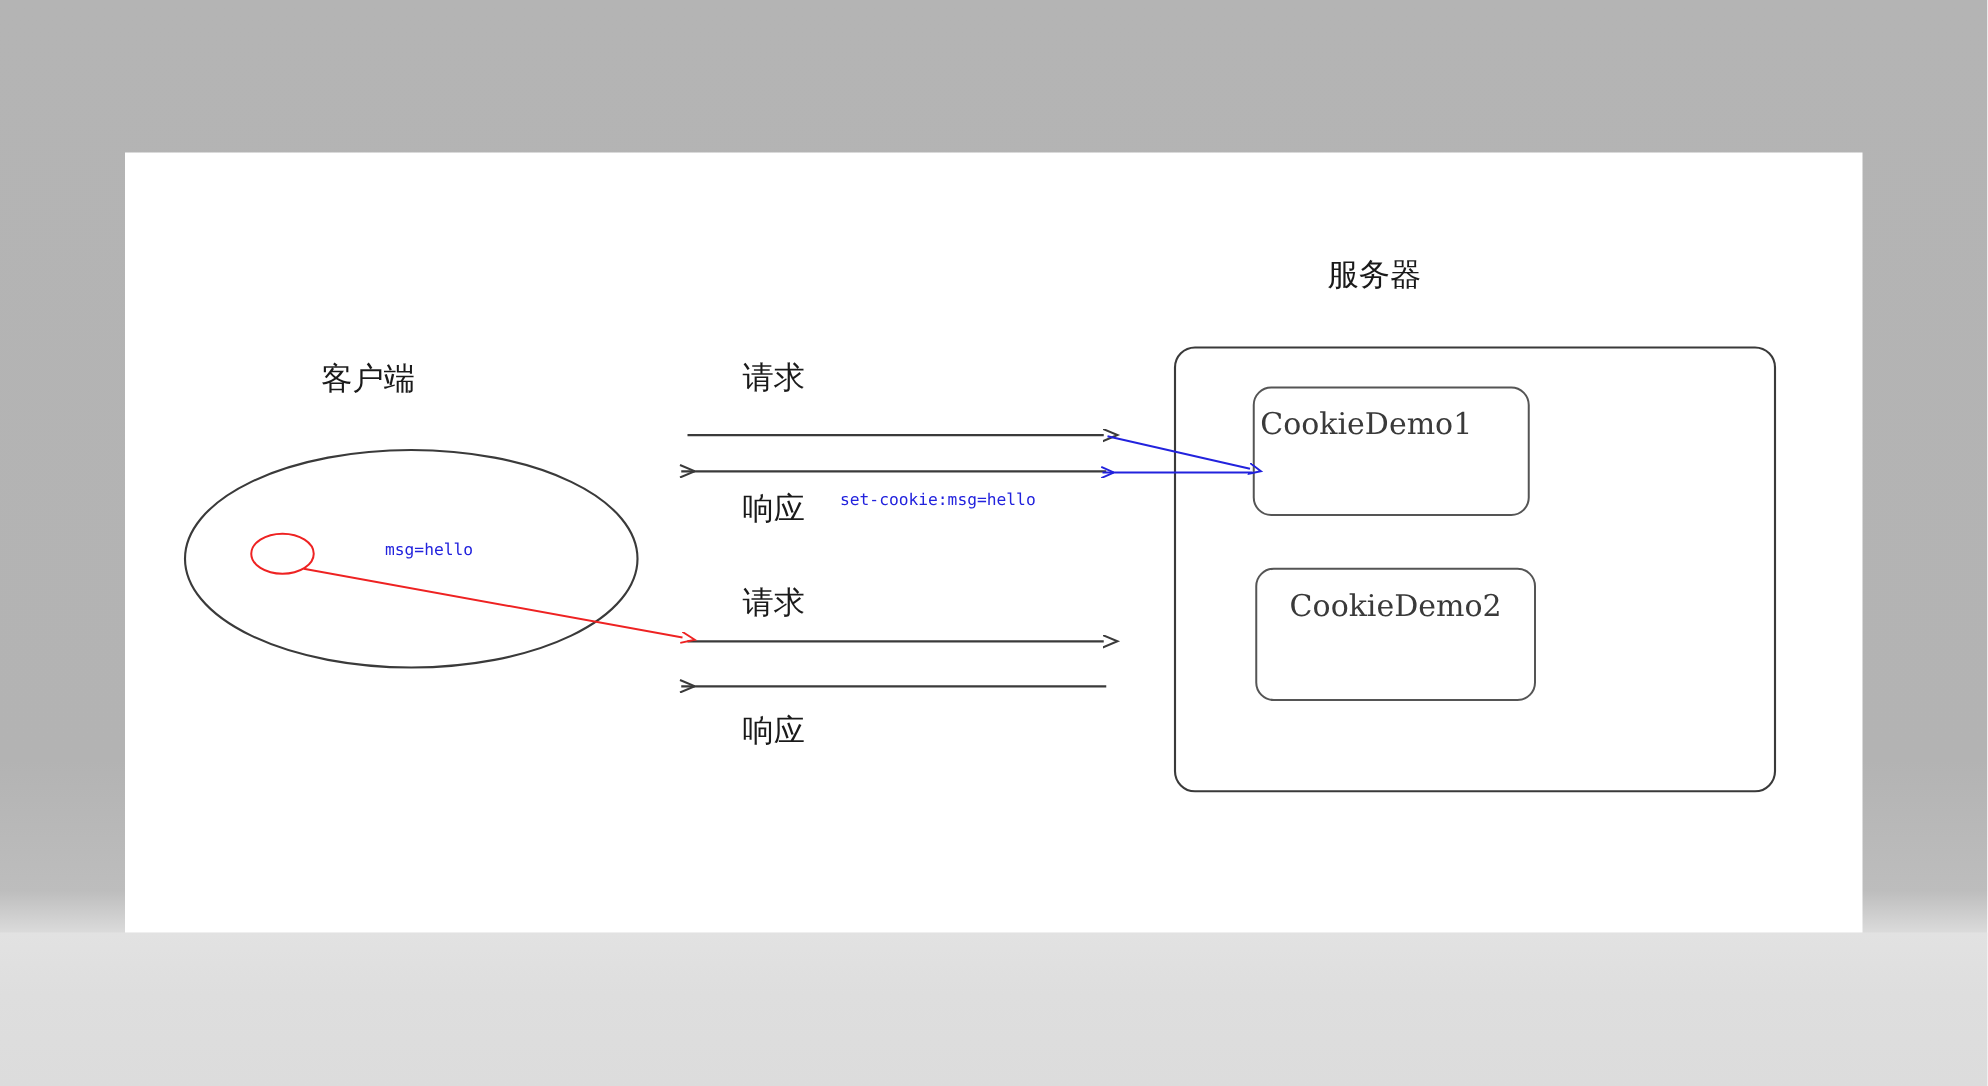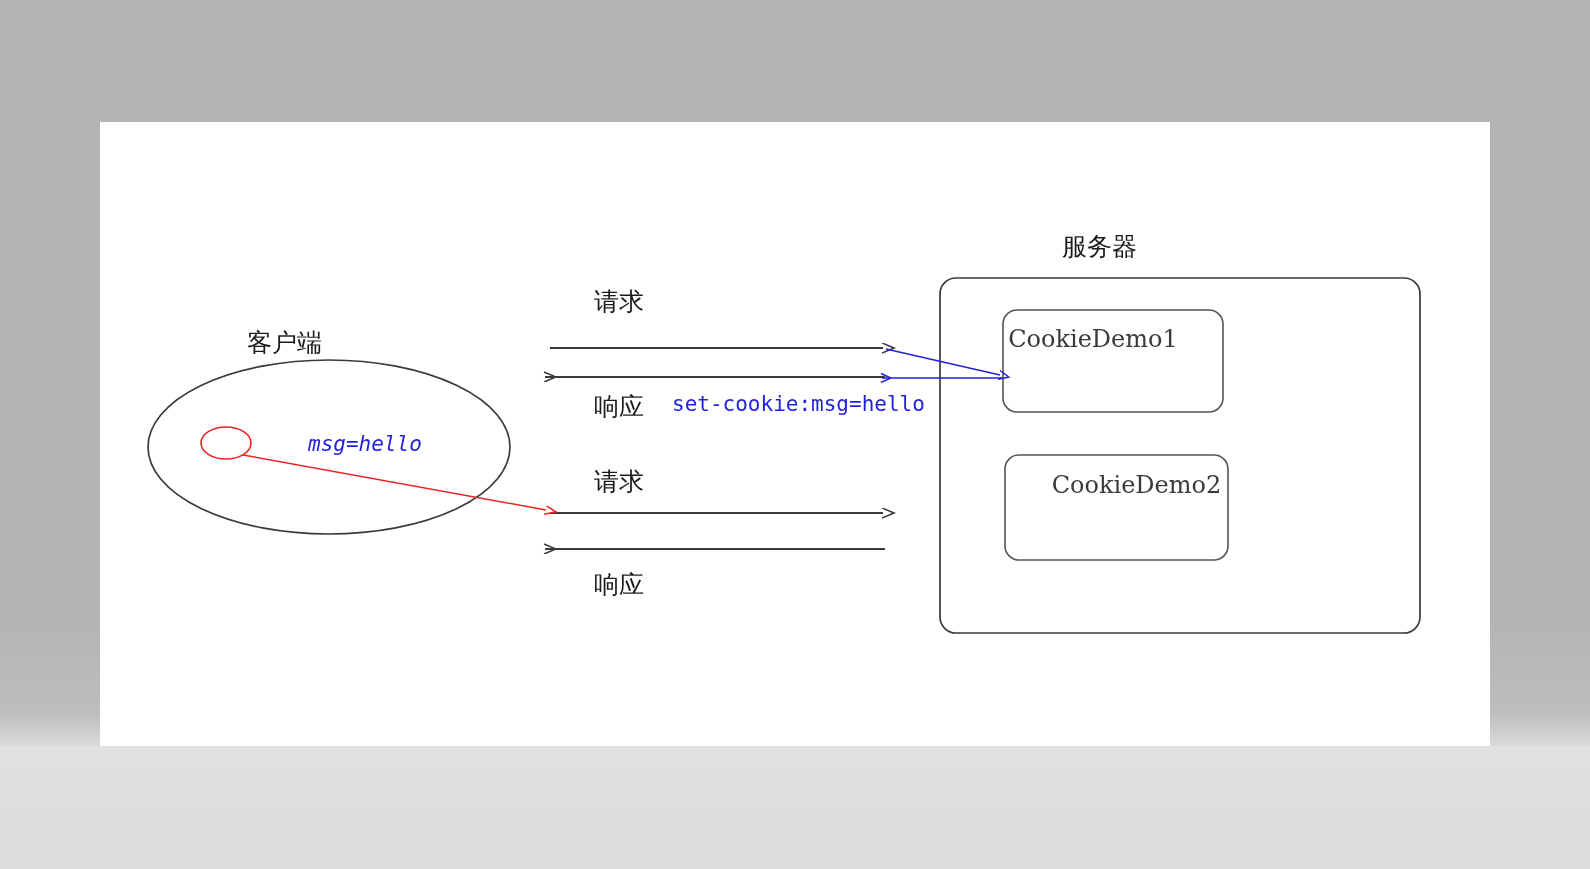--- a/index.html
+++ b/index.html
@@ -52,21 +52,21 @@
     line-height: 1;
   }
   .cn {
     font-family: "DejaVu Sans", sans-serif;
     font-size: 25px;
     color: #1a1a1a;
     font-weight: 400;
   }
   .mono-blue {
     font-family: "DejaVu Sans Mono", monospace;
-    font-size: 21px;
+    font-size: 13px;
     color: #2222dd;
     letter-spacing: 0px;
   }
   .mono-red {
     font-family: "DejaVu Sans Mono", monospace;
     font-size: 17px;
     color: #ee2222;
   }
   .boxtext {
     font-family: "DejaVu Serif", serif;
@@ -122,40 +122,40 @@
 
       <line x1="786" y1="227" x2="900" y2="253" stroke="#2222dd" stroke-width="1.6" marker-end="url(#ah-blue-r)"></line>
 
       <line x1="902" y1="256" x2="782" y2="256" stroke="#2222dd" stroke-width="1.6" marker-end="url(#ah-blue-l)"></line>
 
       <ellipse cx="126" cy="321" rx="25" ry="16" fill="none" stroke="#ee2222" stroke-width="1.6"></ellipse>
 
       <line x1="143" y1="333" x2="446" y2="388" stroke="#ee2222" stroke-width="1.5" marker-end="url(#ah-red-r)"></line>
     </svg>
 
-    <div class="lbl cn" style="left:147px; top:168px;margin-top:40px;">客户端</div>
+    <div class="lbl cn" style="left:157px; top:168px;">客户端</div>
 
-    <div class="lbl cn" style="left:962px; top:85px;margin-top:27px;">服务器</div>
+    <div class="lbl cn" style="left:962px; top:85px;">服务器</div>
 
-    <div class="lbl mono-blue" style="left:208px; top:312px;font-style:italic;">msg=hello</div>
+    <div class="lbl mono-blue" style="left:208px; top:312px;">msg=hello</div>
 
     <div class="lbl cn" style="left:494px; top:167px;">请求</div>
 
     <div class="lbl cn" style="left:494px; top:272px;">响应</div>
 
     <div class="lbl mono-blue" style="left:572px; top:272px;">set-cookie:msg=hello</div>
 
     <div class="lbl cn" style="left:494px; top:347px;">请求</div>
 
     <div class="lbl mono-red" style="left:584px; top:359px;"></div>
 
     <div class="lbl cn" style="left:494px; top:450px;">响应</div>
 
     <div class="lbl boxtext" style="left:903px; top:200px; width:180px;">
       <div>CookieDemo1</div>
     </div>
 
-    <div class="lbl boxtext" style="left:905px; top:346px; width:223px;padding-left:20px;">
+    <div class="lbl boxtext" style="left:905px; top:346px; width:223px;">
       <div>CookieDemo2</div>
     </div>
 
   </div>
 </div>
 
 </body></html>

